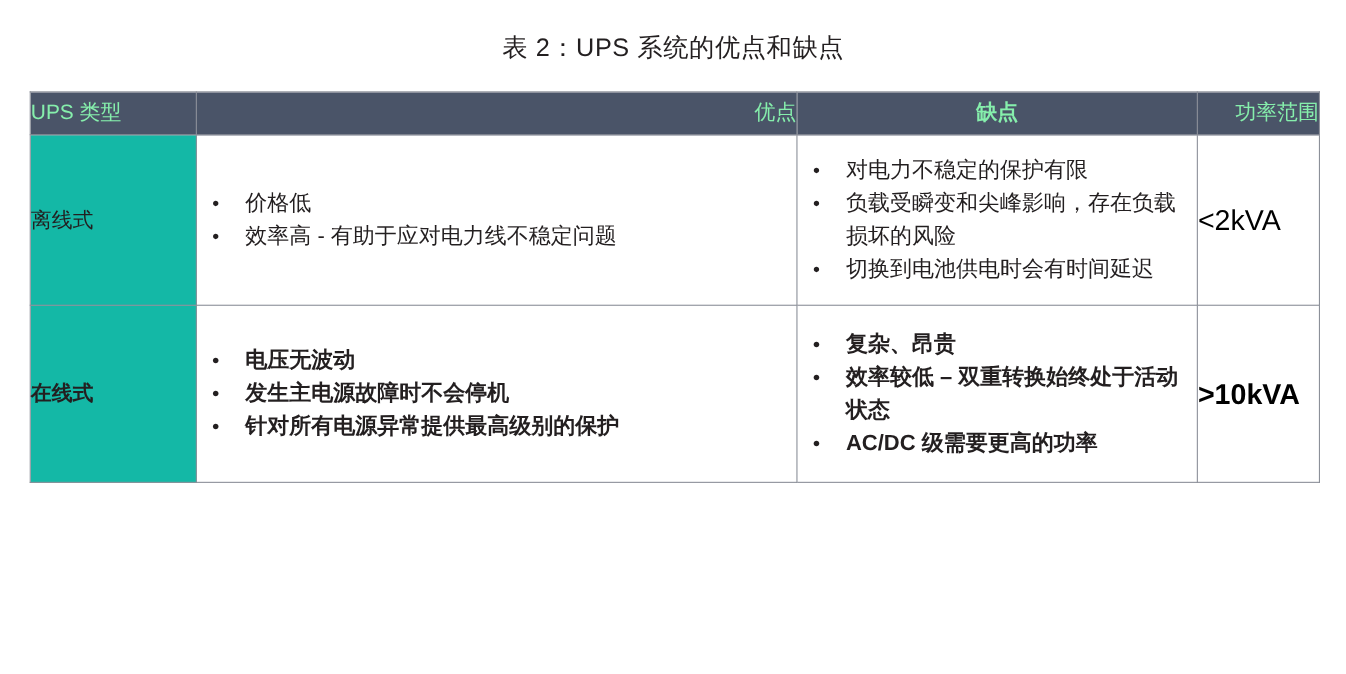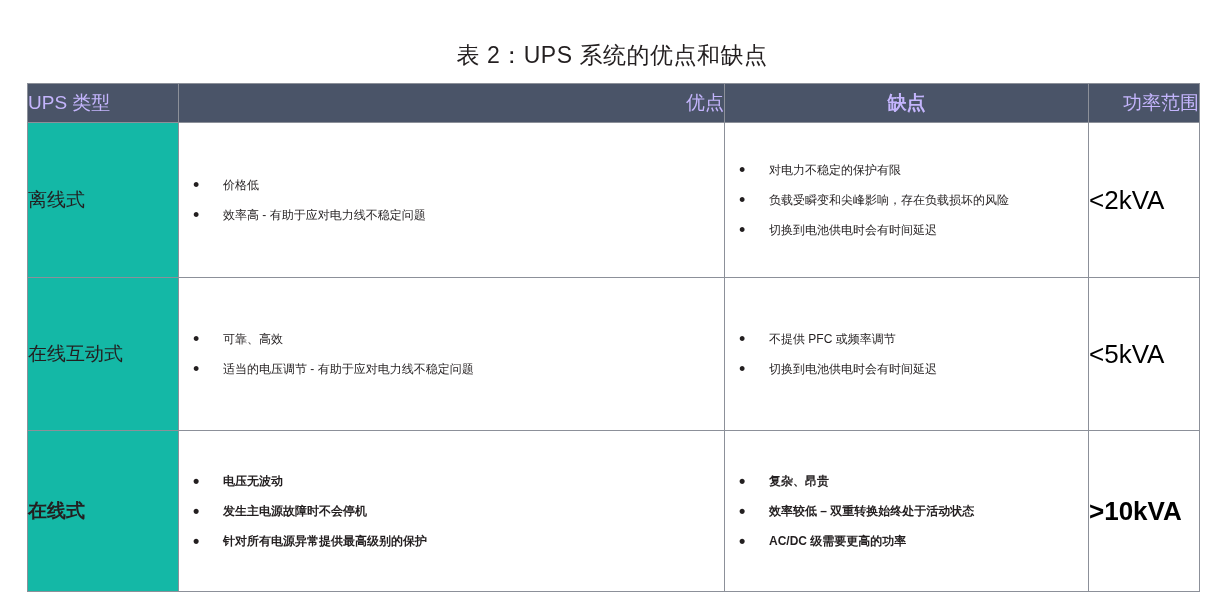--- a/index.html
+++ b/index.html
@@ -17,42 +17,42 @@
   .page {
     position: relative;
     width: 1224px;
     height: 613px;
     box-sizing: border-box;
   }
   .title {
     text-align: center;
     font-size: 23px;
     color: #231f20;
-    padding-top: 40px;
+    padding-top: 28px;
     letter-spacing: 0.5px;
   }
   .table-wrap {
     position: absolute;
     left: 27px;
     top: 83px;
     width: 1170px;
   }
   table.ups {
     border-collapse: collapse;
     width: 1170px;
     table-layout: fixed;
   }
   table.ups th, table.ups td {
     border: 1px solid #8c9099;
     vertical-align: middle;
     padding: 0;
   }
   thead th {
     background: #4a5468;
-    color: #c4b5fd;
+    color: #86efac;
     font-size: 19px;
     font-weight: normal;
     height: 38px;
     line-height: 38px;
   }
   th.col-type {
     width: 150px;
     text-align: left;
     padding-left: 14px;
   }
@@ -75,21 +75,21 @@
     color: #000000;
   }
   ul.bullets {
     list-style: none;
     margin: 0;
     padding: 0;
   }
   ul.bullets li {
     position: relative;
     padding-left: 44px;
-    font-size: 12px;
+    font-size: 20px;
     line-height: 30px;
     color: #231f20;
     margin: 0;
   }
   ul.bullets li::before {
     content: "•";
     position: absolute;
     left: 14px;
     top: 0;
     font-size: 18px;
@@ -129,36 +129,20 @@
           <td class="list-cell">
             <ul class="bullets">
               <li>对电力不稳定的保护有限</li>
               <li>负载受瞬变和尖峰影响，存在负载损坏的风险</li>
               <li>切换到电池供电时会有时间延迟</li>
             </ul>
           </td>
           <td class="power-cell">&lt;2kVA</td>
         </tr>
 
-        <tr class="row-2">
-          <td class="type-cell">在线互动式</td>
-          <td class="list-cell">
-            <ul class="bullets">
-              <li>可靠、高效</li>
-              <li>适当的电压调节 - 有助于应对电力线不稳定问题</li>
-            </ul>
-          </td>
-          <td class="list-cell">
-            <ul class="bullets">
-              <li>不提供 PFC 或频率调节</li>
-              <li>切换到电池供电时会有时间延迟</li>
-            </ul>
-          </td>
-          <td class="power-cell">&lt;5kVA</td>
-        </tr>
 
         <tr class="row-3">
           <td class="type-cell">在线式</td>
           <td class="list-cell">
             <ul class="bullets">
               <li>电压无波动</li>
               <li>发生主电源故障时不会停机</li>
               <li>针对所有电源异常提供最高级别的保护</li>
             </ul>
           </td>

